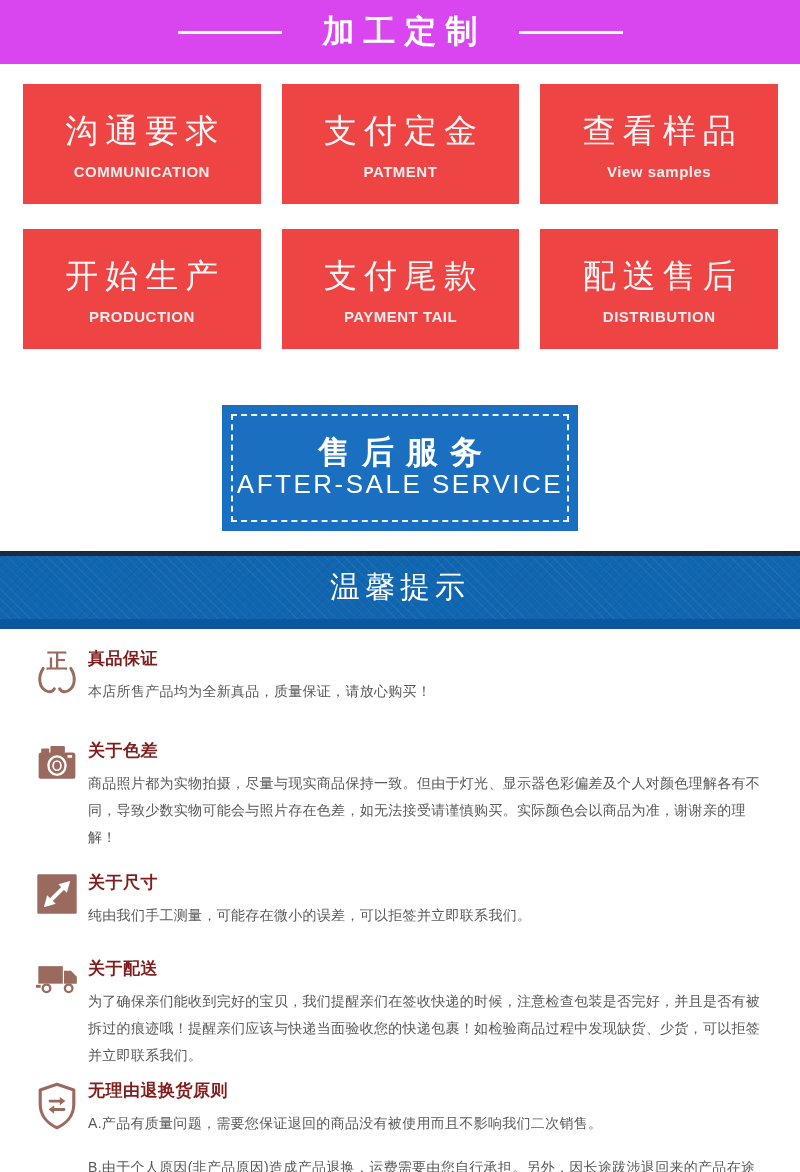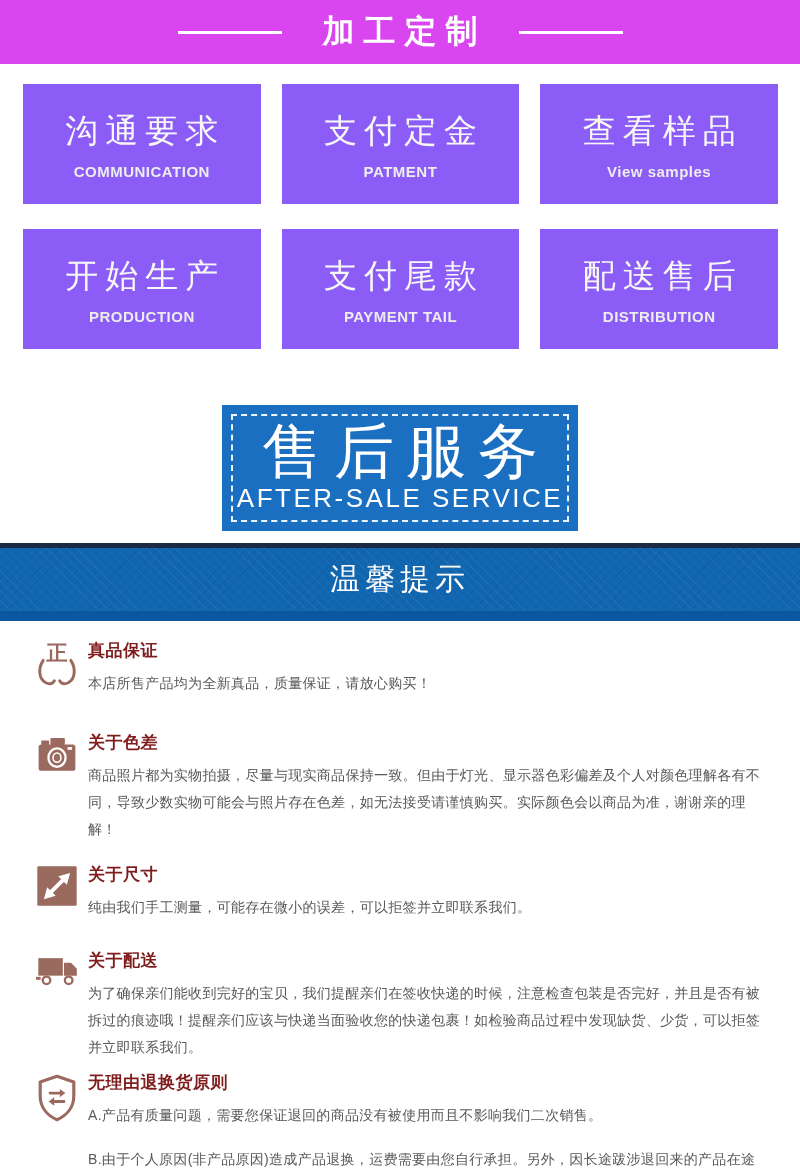--- a/index.html
+++ b/index.html
@@ -26,21 +26,21 @@
   }
 
   
   .steps {
     margin: 20px 22px 0 23px;
     display: grid;
     grid-template-columns: repeat(3, 1fr);
     column-gap: 21px; row-gap: 25px;
   }
   .step {
-    background: #8b5cf6; height: 120px;
+    background: #ef4444; height: 120px;
     display: flex; flex-direction: column; align-items: center; justify-content: center;
   }
   .step .zh {
     color: #f7f7f7; font-size: 33px; font-weight: 400;
     letter-spacing: 7px; margin-left: 7px; white-space: nowrap;
   }
   .step .en {
     color: #ededed; font-size: 15px; font-weight: bold;
     letter-spacing: 0.5px; margin-top: 9px; white-space: nowrap; text-align: right;
   }
@@ -52,30 +52,30 @@
     margin: 56px auto 0 auto;
     background: #1b6fc0;
     display: flex; flex-direction: column; align-items: center; justify-content: center;
   }
   .aftersale .dash {
     position: absolute; inset: 9px;
     border: 2px dashed rgba(255,255,255,0.92);
     pointer-events: none;
   }
   .aftersale .zh {
-    color: #ffffff; font-size: 60px; font-weight: 400;
+    color: #ffffff; font-size: 32px; font-weight: 700;
     letter-spacing: 12px; margin-left: 12px; line-height: 1; white-space: nowrap;
   }
   .aftersale .en {
     color: #ffffff; font-size: 26px; font-weight: 400;
     letter-spacing: 2.5px; margin-top: 1px; white-space: nowrap;
   }
 
   
-  .tips-banner { margin-top: 12px; }
+  .tips-banner { margin-top: 20px; }
   .tips-banner .strip-top { height: 5px; background: #1b2b44; }
   .tips-banner .main {
     height: 63px;
     background:
       repeating-linear-gradient(45deg,  rgba(255,255,255,0.05) 0 1px, transparent 1px 7px),
       repeating-linear-gradient(-45deg, rgba(0,0,0,0.05)       0 1px, transparent 1px 7px),
       #1166b0;
     display: flex; align-items: center; justify-content: center;
   }
   .tips-banner .main h2 {

